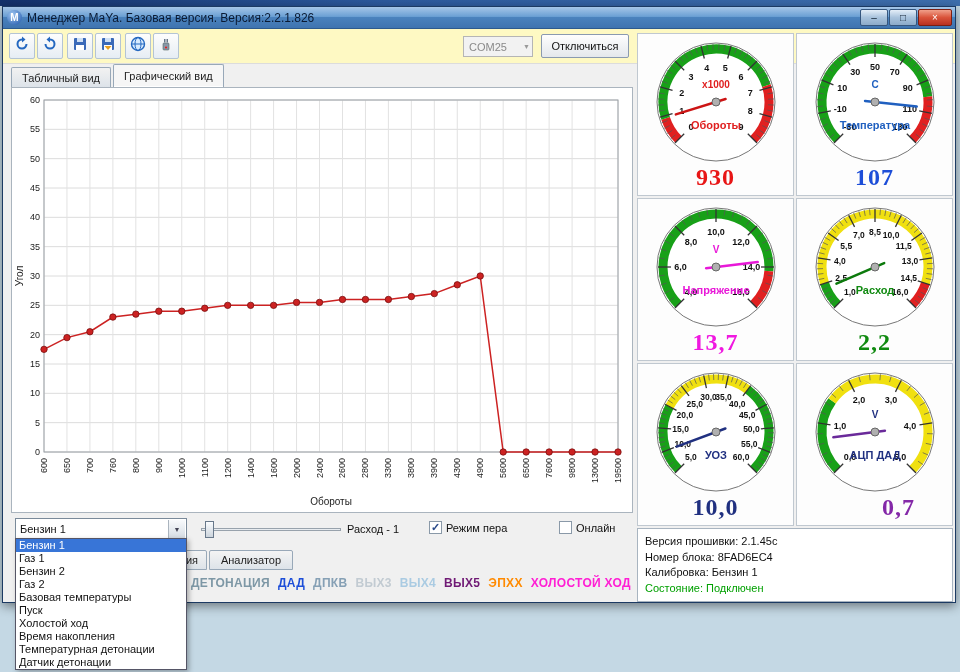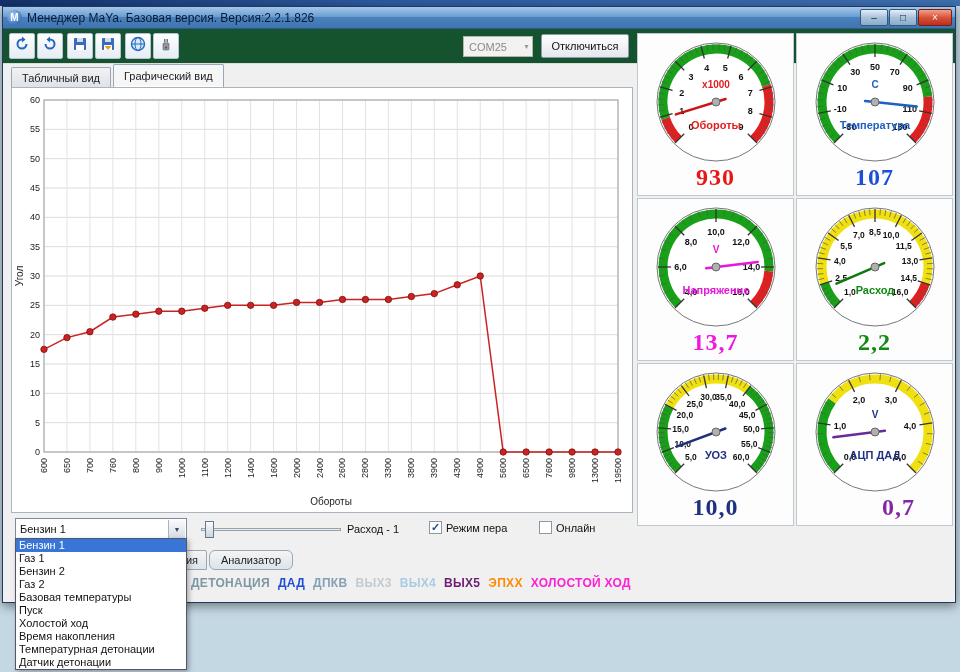--- a/index.html
+++ b/index.html
@@ -17,21 +17,21 @@
     display:flex;align-items:center;padding-left:4px;border-bottom:1px solid #2d5a8e;}
   .appicon{width:15px;height:15px;border-radius:50%;background:radial-gradient(circle at 35% 30%,#9cc4f0,#1c54a8);
     color:#fff;font-size:10px;font-weight:bold;display:flex;align-items:center;justify-content:center;margin-right:5px;}
   .title{font-size:12px;color:#0a1a33;}
   .winbtns{position:absolute;right:3px;top:2px;display:flex;gap:1px;}
   .winbtn{width:28px;height:17px;font-size:10px;display:flex;align-items:center;justify-content:center;
     border:1px solid #35567e;border-radius:2px;color:#123;
     background:linear-gradient(#e4eef8,#a8c2dc 50%,#8cabc9);}
   .winbtn.close{width:34px;background:linear-gradient(#f0a08a,#d9533a 50%,#b83020);color:#fff;border-color:#7a1e12;}
 
-  .toolbar{position:absolute;left:0;top:22px;right:0;height:35px;background:#14532d;border-bottom:1px solid #dcdcdc;}
+  .toolbar{position:absolute;left:0;top:22px;right:0;height:35px;background:#fef9c3;border-bottom:1px solid #dcdcdc;}
   .toolbtn{position:absolute;top:4px;width:26px;height:26px;border:1px solid #b4c4d4;border-radius:2px;
     background:linear-gradient(#fdfdfd,#e6edf4);display:flex;align-items:center;justify-content:center;}
   .combo-com{position:absolute;left:460px;top:7px;width:70px;height:21px;background:#f2f2f2;
     border:1px solid #b5b5b5;color:#8a8a8a;font-size:11px;display:flex;align-items:center;padding-left:5px;}
   .combo-com .arrow{position:absolute;right:2px;font-size:7px;color:#9a9a9a;}
   .btn-disconnect{position:absolute;left:538px;top:5px;width:88px;height:24px;border:1px solid #8a9ab0;border-radius:2px;
     background:linear-gradient(#fefefe,#e4e8ec);font-size:11px;display:flex;align-items:center;justify-content:center;color:#111;}
 
   .viewtabs{position:absolute;left:8px;top:57px;display:flex;align-items:flex-end;z-index:2;}
   .vtab{height:20px;padding:0 10px;font-size:11px;border:1px solid #98a8b8;border-bottom:none;
@@ -52,21 +52,21 @@
   .slider .thumb{position:absolute;left:4px;top:0;width:9px;height:17px;background:linear-gradient(#fafcfe,#ccd4dc);border:1px solid #68788a;}
 
   .ctl-label{position:absolute;font-size:11px;color:#111;}
   .check{position:absolute;top:514px;display:flex;align-items:center;gap:4px;font-size:11px;color:#111;}
   .cb{width:13px;height:13px;border:1px solid #8a99a8;background:#fff;display:flex;align-items:center;
     justify-content:center;font-size:11px;line-height:11px;color:#2a4a8a;font-weight:bold;}
 
   .btab{position:absolute;top:543px;height:20px;border:1px solid #98a8b8;background:linear-gradient(#f4f4f4,#dde3e9);
     border-radius:2px 2px 0 0;font-size:11px;display:flex;align-items:center;justify-content:center;color:#222;}
   .btab.partial{left:120px;width:84px;justify-content:flex-end;padding-right:8px;}
-  .btab.analyzer{left:206px;width:84px;border-radius:6px;}
+  .btab.analyzer{left:206px;width:84px;}
 
   .statusrow{position:absolute;left:188px;top:567px;height:18px;display:flex;gap:8px;align-items:center;
     font-weight:bold;font-size:12px;letter-spacing:.3px;white-space:nowrap;}
 
   .gauge-grid{position:absolute;left:634px;top:26px;width:316px;height:493px;
     display:grid;grid-template-columns:157px 157px;grid-auto-rows:163px;column-gap:2px;row-gap:2px;}
   .gauge-panel{border:1px solid #c0c8d0;background:#fdfdfd;display:flex;flex-direction:column;align-items:center;padding-top:2px;}
   .gauge-value{font-size:24px;font-weight:bold;text-align:center;margin-top:-2px;letter-spacing:1px;font-family:Liberation Serif, serif;}
 
   .infobox{position:absolute;left:634px;top:521px;width:316px;height:74px;background:#fff;
@@ -284,21 +284,21 @@
   <div class="slider">
     <div class="track"></div>
     <div class="thumb"></div>
   </div>
   <span class="ctl-label" style="left:344px;top:516px">Расход - 1</span>
 
   <div class="check" style="left:426px">
     <span class="cb">✓</span>
     <span>Режим пера</span>
   </div>
-  <div class="check" style="left:536px">
+  <div class="check" style="left:556px">
     <span class="cb"></span>
     <span>Онлайн</span>
   </div>
 
   <div class="btab partial">ия</div>
   <div class="btab analyzer">Анализатор</div>
 
   <div class="statusrow" id="status-row">
       <span style="color: rgb(125, 151, 165);">ДЕТОНАЦИЯ</span>
       <span style="color: #1d4ed8;">ДАД</span>
@@ -685,20 +685,26 @@
           <text x="100.10229073212244" y="94.10229073212244" text-anchor="middle" font-size="9" fill="#111" font-weight="bold">5,0</text>
           <text x="75" y="52" text-anchor="middle" font-size="10" font-weight="bold" fill="#203080">V</text>
           <text x="75" y="93" text-anchor="middle" font-size="11" font-weight="bold" fill="#203080">АЦП ДАД</text>
           <line x1="84.92114701314478" y1="64.74666766435696" x2="33.33118254479193" y2="71.26399580970076" stroke="#6a2a9a" stroke-width="2.5" stroke-linecap="round"></line>
           <circle cx="75" cy="66" r="4" fill="#b0b0b0" stroke="#666"></circle>
         </svg>
         <div class="gauge-value" style="color: rgb(132, 40, 168); margin-left: 48px;">0,7</div>
       </div>
     </div>
 
+  <div class="infobox">
+    <div>Версия прошивки:  2.1.45c</div>
+    <div>Номер блока: 8FAD6EC4</div>
+    <div>Калибровка: Бензин 1</div>
+    <div class="state" id="info-state" style="color: rgb(0, 160, 0);">Состояние: Подключен</div>
+  </div>
 
 </div>
 
 <div class="dd-list" id="dropdown-list">
     <div class="dd-item sel">Бензин 1</div>
     <div class="dd-item">Газ 1</div>
     <div class="dd-item">Бензин 2</div>
     <div class="dd-item">Газ 2</div>
     <div class="dd-item">Базовая температуры</div>
     <div class="dd-item">Пуск</div>

